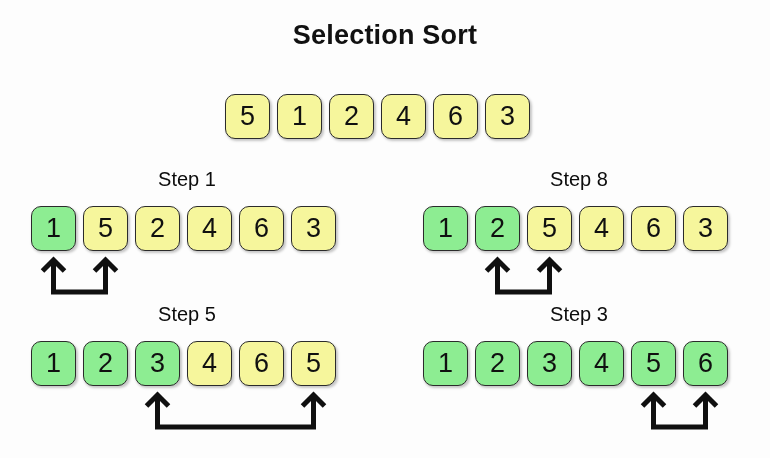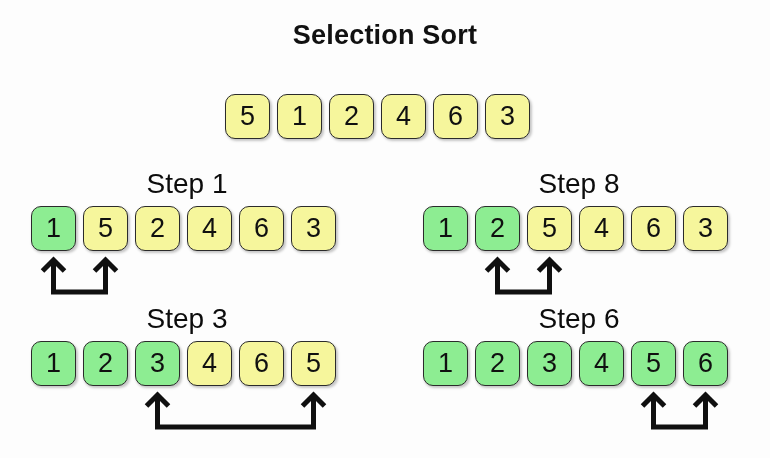--- a/index.html
+++ b/index.html
@@ -67,21 +67,21 @@
   
   .step-group {
     position: absolute;
   }
 
   .step-label {
     position: absolute;
     top: 0;
     width: 312px;
     text-align: center;
-    font-size: 28px;
+    font-size: 20px;
     font-weight: normal;
     color: #0c0c0c;
   }
 
   .step-array {
     position: absolute;
     top: 38px;
     left: 0;
   }
 
@@ -146,38 +146,38 @@
         <div class="cell yellow">3</div>
       </div>
     <div class="swap-bracket"><svg width="312" height="48" viewBox="0 0 312 48">
           <path d="M 74.5 4 L 74.5 36 L 126.5 36 L 126.5 4" fill="none" stroke="#101010" stroke-width="5" stroke-linecap="butt" stroke-linejoin="miter"></path>
           <path d="M 63.5 15 L 74.5 4 L 85.5 15" fill="none" stroke="#101010" stroke-width="5" stroke-linecap="butt" stroke-linejoin="miter"></path>
           <path d="M 115.5 15 L 126.5 4 L 137.5 15" fill="none" stroke="#101010" stroke-width="5" stroke-linecap="butt" stroke-linejoin="miter"></path>
         </svg></div>
   </div>
 
   <div class="step-group" id="step-3">
-    <div class="step-label">Step 3</div>
+    <div class="step-label">Step 5</div>
     <div class="array-row step-array">
         <div class="cell green">1</div>
         <div class="cell green">2</div>
         <div class="cell green">3</div>
         <div class="cell yellow">4</div>
         <div class="cell yellow">6</div>
         <div class="cell yellow">5</div>
       </div>
     <div class="swap-bracket"><svg width="312" height="48" viewBox="0 0 312 48">
           <path d="M 126.5 4 L 126.5 36 L 282.5 36 L 282.5 4" fill="none" stroke="#101010" stroke-width="5" stroke-linecap="butt" stroke-linejoin="miter"></path>
           <path d="M 115.5 15 L 126.5 4 L 137.5 15" fill="none" stroke="#101010" stroke-width="5" stroke-linecap="butt" stroke-linejoin="miter"></path>
           <path d="M 271.5 15 L 282.5 4 L 293.5 15" fill="none" stroke="#101010" stroke-width="5" stroke-linecap="butt" stroke-linejoin="miter"></path>
         </svg></div>
   </div>
 
   <div class="step-group" id="step-4">
-    <div class="step-label">Step 6</div>
+    <div class="step-label">Step 3</div>
     <div class="array-row step-array">
         <div class="cell green">1</div>
         <div class="cell green">2</div>
         <div class="cell green">3</div>
         <div class="cell green">4</div>
         <div class="cell green">5</div>
         <div class="cell green">6</div>
       </div>
     <div class="swap-bracket"><svg width="312" height="48" viewBox="0 0 312 48">
           <path d="M 230.5 4 L 230.5 36 L 282.5 36 L 282.5 4" fill="none" stroke="#101010" stroke-width="5" stroke-linecap="butt" stroke-linejoin="miter"></path>

